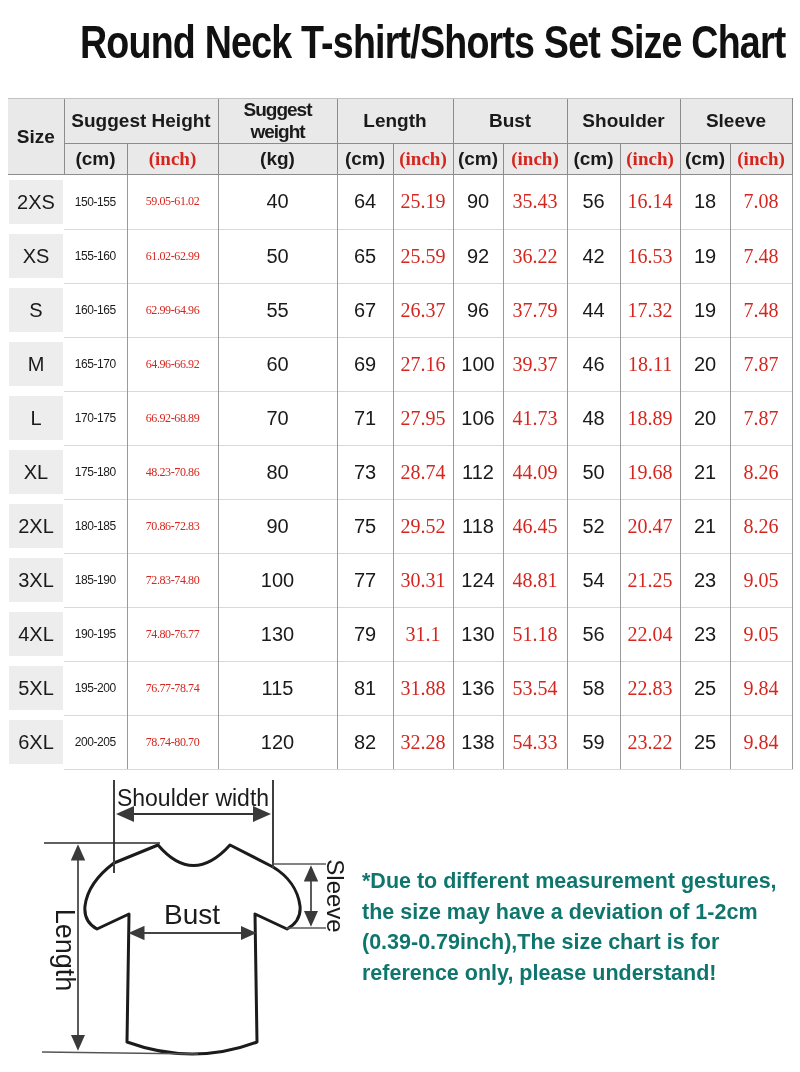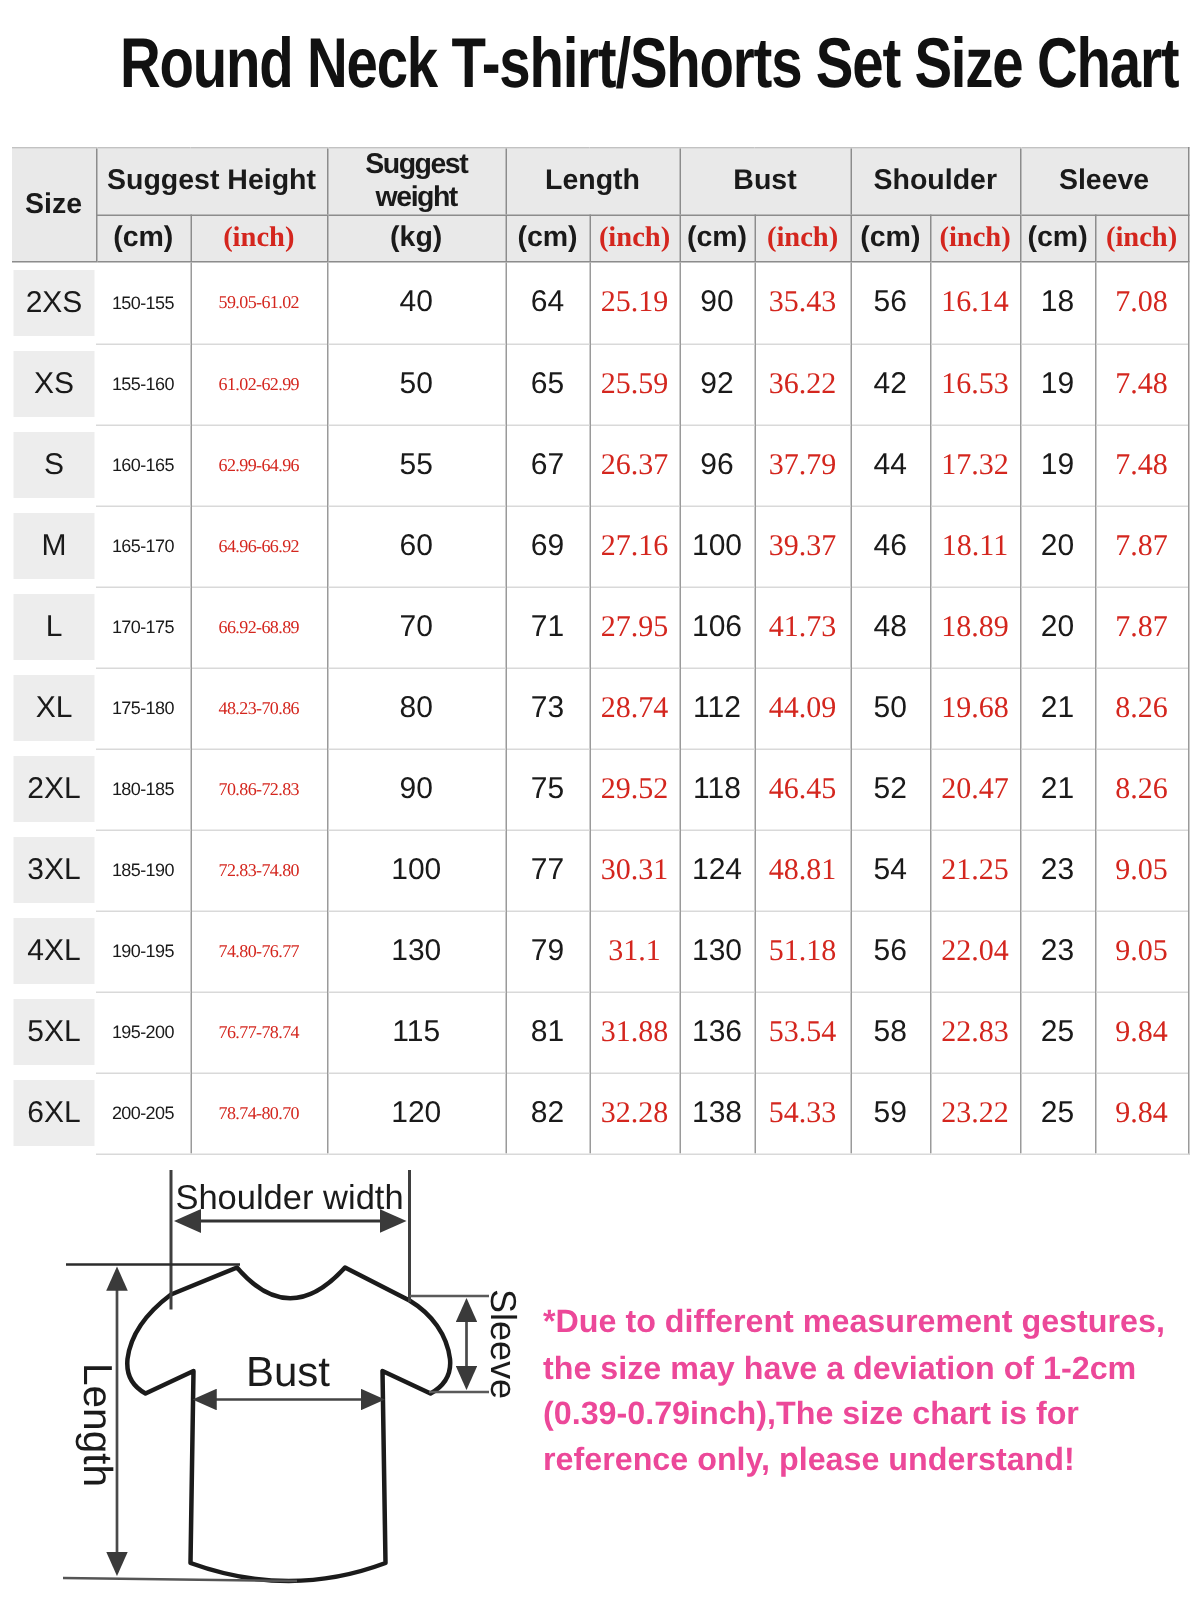--- a/index.html
+++ b/index.html
@@ -40,21 +40,21 @@
   td.red, th.red { color:#d4261e;font-family:Liberation Serif, serif; }
   .size-box {
     margin:5px 1px; height:44px; line-height:44px; background:#ededed;
     font-size:20px; text-align:center;
   }
   
   .diagram { position:absolute; left:30px; top:776px; width:330px; height:296px; }
   
   .note {
     position:absolute; left:362px; top:866px; width:432px;
-    font-size:21.5px; line-height:1.42; font-weight:600; color:#ec4899;
+    font-size:21.5px; line-height:1.42; font-weight:600; color:#0f766e;
   }
 </style>
 </head>
 <body>
 
 <div id="page">
 
   <div class="title">Round Neck T-shirt/Shorts Set Size Chart</div>
 
   <div class="tbl-wrap">

